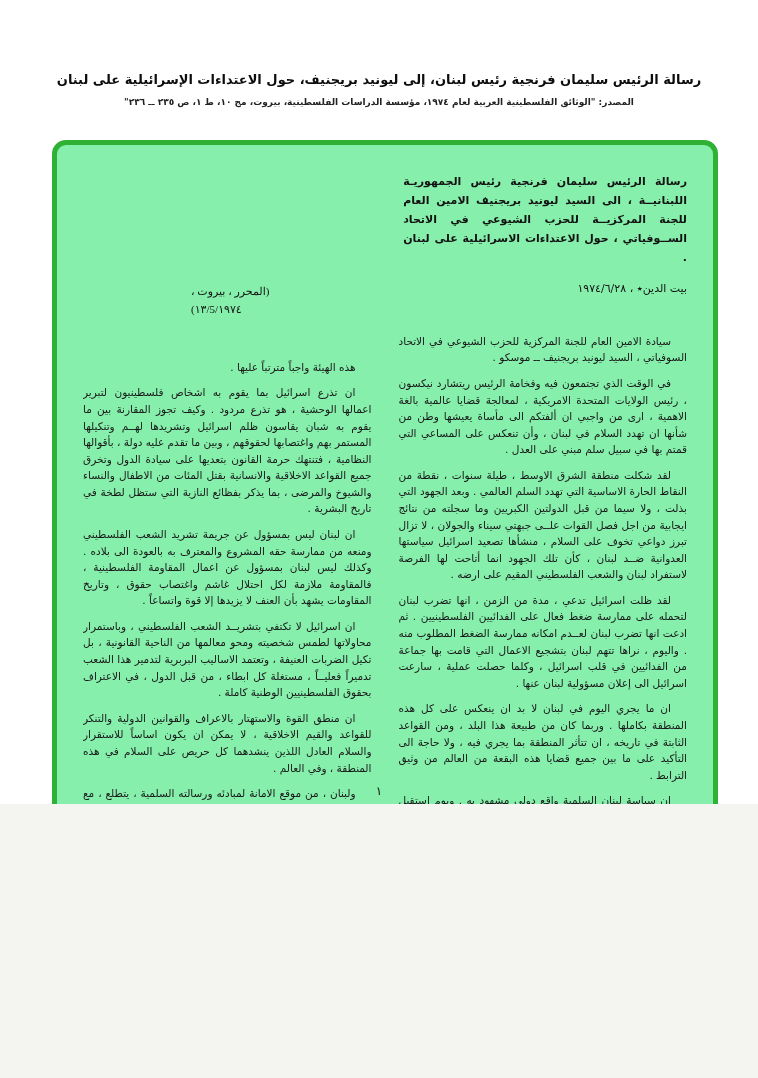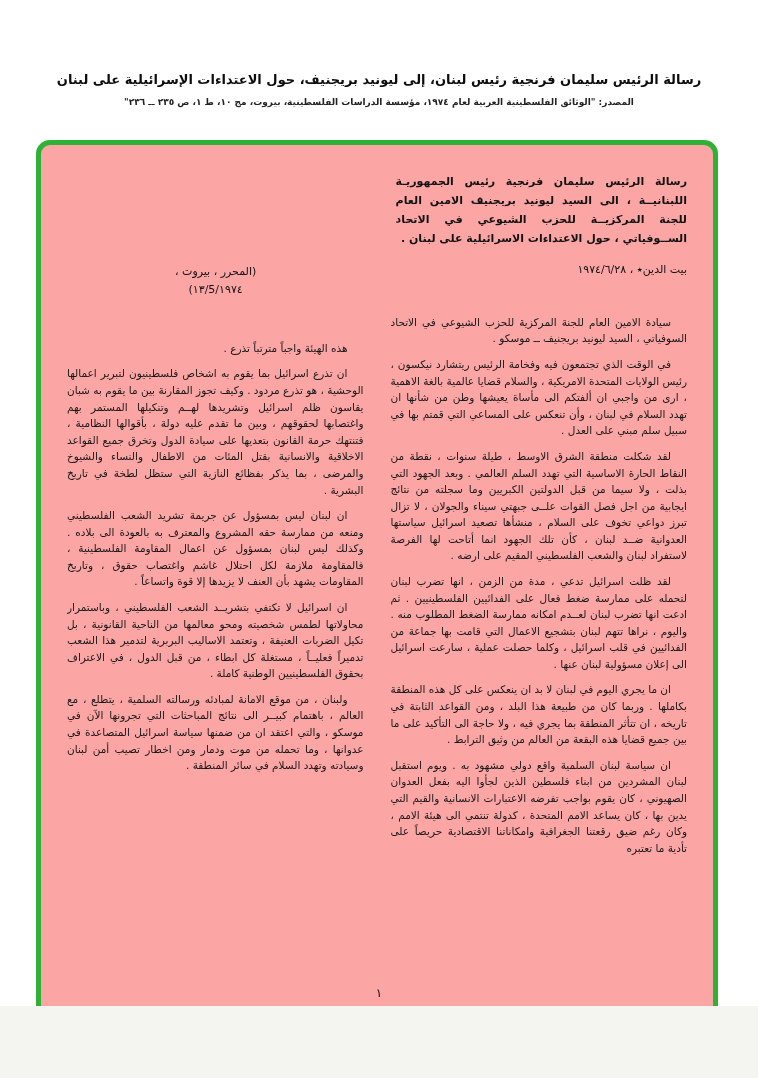--- a/index.html
+++ b/index.html
@@ -4,21 +4,21 @@
 <style>
   * { margin: 0; padding: 0; box-sizing: border-box; }
   html, body { background: #f4f4f1; }
   body {
     width: 758px; height: 1078px;
     font-family: "DejaVu Sans", sans-serif;
     color: #161616;
   }
   .page {
     position: relative;
-    width: 758px; height: 1006px;
+    width: 758px; height: 804px;
     background: #ffffff;
     direction: rtl;
     overflow: hidden;
   }
   .header { padding-top: 70px; text-align: center; }
   .title {
     font-size: 13px;
     font-weight: bold;
     color: #0d0d0d;
     padding: 0 30px;
@@ -26,25 +26,25 @@
   }
   .source {
     margin-top: 7px;
     font-size: 9px;
     font-weight: bold;
     color: #222;
     letter-spacing: 0;
   }
   .doc-box {
     position: absolute;
-    left: 36px; right: 40px; top: 140px;
+    left: 52px; right: 40px; top: 140px;
     height: 908px;
     border: 5px solid #2eb135;
     border-radius: 14px;
-    background: #fca5a5;
+    background: #86efac;
     padding: 28px 26px 12px 26px;
     display: flex;
     flex-direction: column;
     overflow: hidden;
   }
   .intro {
     width: 47%;
     font-size: 11px;
     font-weight: bold;
     line-height: 1.72;
@@ -54,21 +54,21 @@
   .datelines {
     display: flex;
     justify-content: space-between;
     align-items: flex-start;
     margin-top: 14px;
     padding-inline-end: 108px;
     font-size: 11px;
     color: #121212;
   }
   .dateline-right { white-space: nowrap; margin-left: 44px; }
-  .dateline-left { text-align: center; line-height: 1.65; white-space: nowrap; }
+  .dateline-left { text-align: left; line-height: 1.65; white-space: nowrap; font-family: Liberation Serif, serif; }
   .columns {
     display: flex;
     gap: 27px;
     margin-top: 15px;
     flex: 1 1 auto;
     overflow: hidden;
   }
   .col {
     flex: 1 1 0;
     font-size: 10.5px;
@@ -117,31 +117,32 @@
       <div class="dateline-right">بيت الدين٭ ، ١٩٧٤/٦/٢٨</div>
       <div class="dateline-left">
         <div>(المحرر ، بيروت ،</div>
         <div>١٩٧٤/5/١٣)</div>
       </div>
     </div>
 
     <div class="columns">
       <div class="col col-right">
         <p>سيادة الامين العام للجنة المركزية للحزب الشيوعي في الاتحاد السوفياتي ، السيد ليونيد بريجنيف ــ موسكو .</p>
-        <p>في الوقت الذي تجتمعون فيه وفخامة الرئيس ريتشارد نيكسون ، رئيس الولايات المتحدة الامريكية ، والسلام قضايا عالمية بالغة الاهمية ، ارى من واجبي ان ألفتكم الى مأساة يعيشها وطن من شأنها ان تهدد السلام في لبنان ، وأن تنعكس على المساعي التي قمتم بها في سبيل سلم مبني على العدل .</p>
+        <p>في الوقت الذي تجتمعون فيه وفخامة الرئيس ريتشارد نيكسون ، رئيس الولايات المتحدة الامريكية ، لمعالجة قضايا عالمية بالغة الاهمية ، ارى من واجبي ان ألفتكم الى مأساة يعيشها وطن من شأنها ان تهدد السلام في لبنان ، وأن تنعكس على المساعي التي قمتم بها في سبيل سلم مبني على العدل .</p>
         <p>لقد شكلت منطقة الشرق الاوسط ، طيلة سنوات ، نقطة من النقاط الحارة الاساسية التي تهدد السلم العالمي . وبعد الجهود التي بذلت ، ولا سيما من قبل الدولتين الكبريين وما سجلته من نتائج ايجابية من اجل فصل القوات علــى جبهتي سيناء والجولان ، لا تزال تبرز دواعي تخوف على السلام ، منشأها تصعيد اسرائيل سياستها العدوانية ضــد لبنان ، كأن تلك الجهود انما أتاحت لها الفرصة لاستفراد لبنان والشعب الفلسطيني المقيم على ارضه .</p>
         <p>لقد ظلت اسرائيل تدعي ، مدة من الزمن ، انها تضرب لبنان لتحمله على ممارسة ضغط فعال على الفدائيين الفلسطينيين . ثم ادعت انها تضرب لبنان لعــدم امكانه ممارسة الضغط المطلوب منه . واليوم ، نراها تتهم لبنان بتشجيع الاعمال التي قامت بها جماعة من الفدائيين في قلب اسرائيل ، وكلما حصلت عملية ، سارعت اسرائيل الى إعلان مسؤولية لبنان عنها .</p>
         <p>ان ما يجري اليوم في لبنان لا بد ان ينعكس على كل هذه المنطقة بكاملها . وربما كان من طبيعة هذا البلد ، ومن القواعد الثابتة في تاريخه ، ان تتأثر المنطقة بما يجري فيه ، ولا حاجة الى التأكيد على ما بين جميع قضايا هذه البقعة من العالم من وثيق الترابط .</p>
         <p>ان سياسة لبنان السلمية واقع دولي مشهود به . ويوم استقبل لبنان المشردين من ابناء فلسطين الذين لجأوا اليه بفعل العدوان الصهيوني ، كان يقوم بواجب تفرضه الاعتبارات الانسانية والقيم التي يدين بها ، كان يساعد الامم المتحدة ، كدولة تنتمي الى هيئة الامم ، وكان رغم ضيق رقعتنا الجغرافية وامكاناتنا الاقتصادية حريصاً على تأدية ما تعتبره</p>
       </div>
       <div class="col col-left">
-        <p>هذه الهيئة واجباً مترتباً تذرع .</p>
+        <p>هذه الهيئة واجباً مترتباً عليها .</p>
         <p>ان تذرع اسرائيل بما يقوم به اشخاص فلسطينيون لتبرير اعمالها الوحشية ، هو تذرع مردود . وكيف تجوز المقارنة بين ما يقوم به شبان يقاسون ظلم اسرائيل وتشريدها لهــم وتنكيلها المستمر بهم واغتصابها لحقوقهم ، وبين ما تقدم عليه دولة ، بأقوالها النظامية ، فتنتهك حرمة القانون بتعديها على سيادة الدول وتخرق جميع القواعد الاخلاقية والانسانية بقتل المئات من الاطفال والنساء والشيوخ والمرضى ، بما يذكر بفظائع النازية التي ستظل لطخة في تاريخ البشرية .</p>
         <p>ان لبنان ليس بمسؤول عن جريمة تشريد الشعب الفلسطيني ومنعه من ممارسة حقه المشروع والمعترف به بالعودة الى بلاده . وكذلك ليس لبنان بمسؤول عن اعمال المقاومة الفلسطينية ، فالمقاومة ملازمة لكل احتلال غاشم واغتصاب حقوق ، وتاريخ المقاومات يشهد بأن العنف لا يزيدها إلا قوة واتساعاً .</p>
         <p>ان اسرائيل لا تكتفي بتشريــد الشعب الفلسطيني ، وباستمرار محاولاتها لطمس شخصيته ومحو معالمها من الناحية القانونية ، بل تكيل الضربات العنيفة ، وتعتمد الاساليب البربرية لتدمير هذا الشعب تدميراً فعليــاً ، مستغلة كل ابطاء ، من قبل الدول ، في الاعتراف بحقوق الفلسطينيين الوطنية كاملة .</p>
+        <p>ان منطق القوة والاستهتار بالاعراف والقوانين الدولية والتنكر للقواعد والقيم الاخلاقية ، لا يمكن ان يكون اساساً للاستقرار والسلام العادل اللذين ينشدهما كل حريص على السلام في هذه المنطقة ، وفي العالم .</p>
         <p>ولبنان ، من موقع الامانة لمبادئه ورسالته السلمية ، يتطلع ، مع العالم ، باهتمام كبيــر الى نتائج المباحثات التي تجرونها الآن في موسكو ، والتي اعتقد ان من ضمنها سياسة اسرائيل المتصاعدة في عدوانها ، وما تحمله من موت ودمار ومن اخطار تصيب أمن لبنان وسيادته وتهدد السلام في سائر المنطقة .</p>
       </div>
     </div>
 
     <div class="footer-area">
       <div class="footnote-sep"></div>
       <div class="footnote">•  المقر الصيفي لرئاسة الجمهورية اللبنانية .</div>
     </div>
 
   </div>

